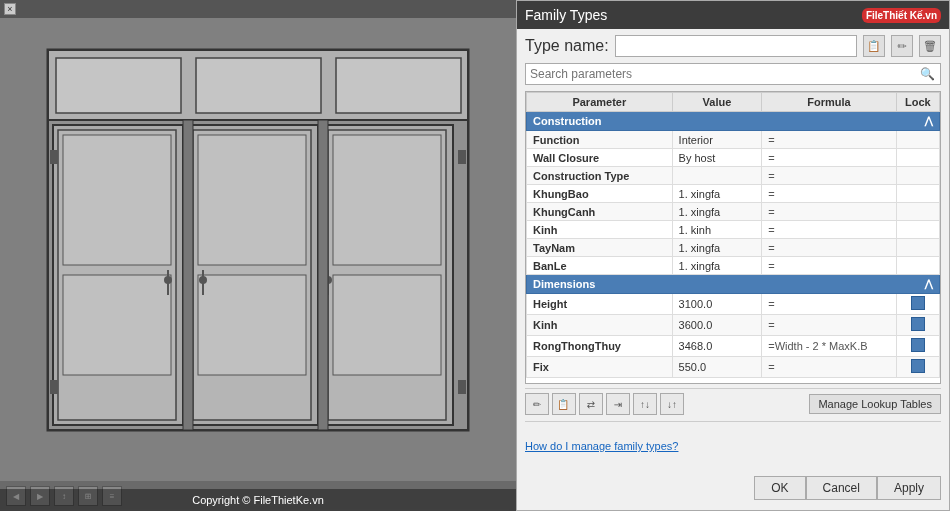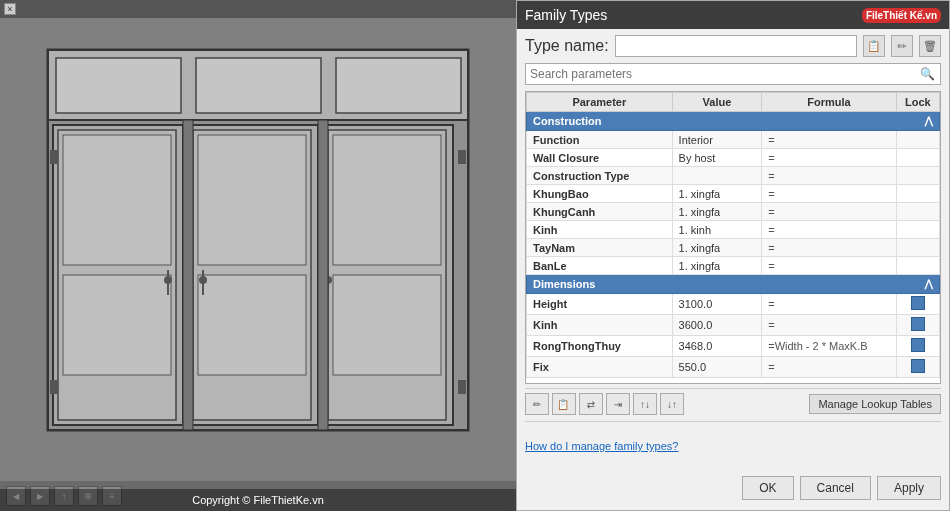--- a/index.html
+++ b/index.html
@@ -312,21 +312,20 @@
       color: #1565c0;
       font-size: 11px;
       text-decoration: underline;
       cursor: pointer;
     }
 
     
     #action-buttons {
       display: flex;
       justify-content: flex-end;
-      gap: 6px;
       padding: 6px 0 4px 0;
     }
 
     .action-btn {
       padding: 4px 16px;
       font-size: 12px;
       border: 1px solid #aaa;
       background: #e8e8e8;
       cursor: pointer;
       color: #333;

